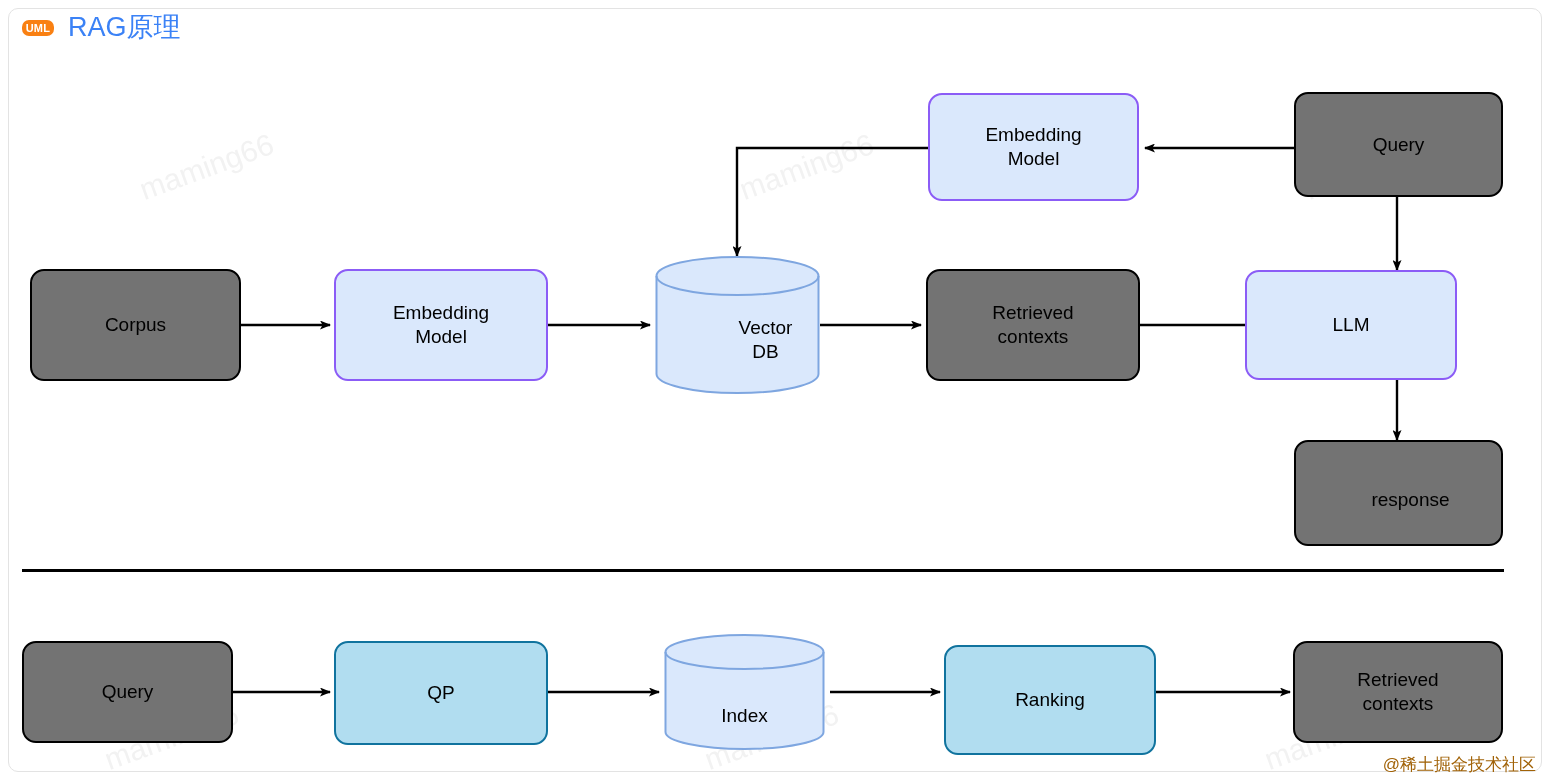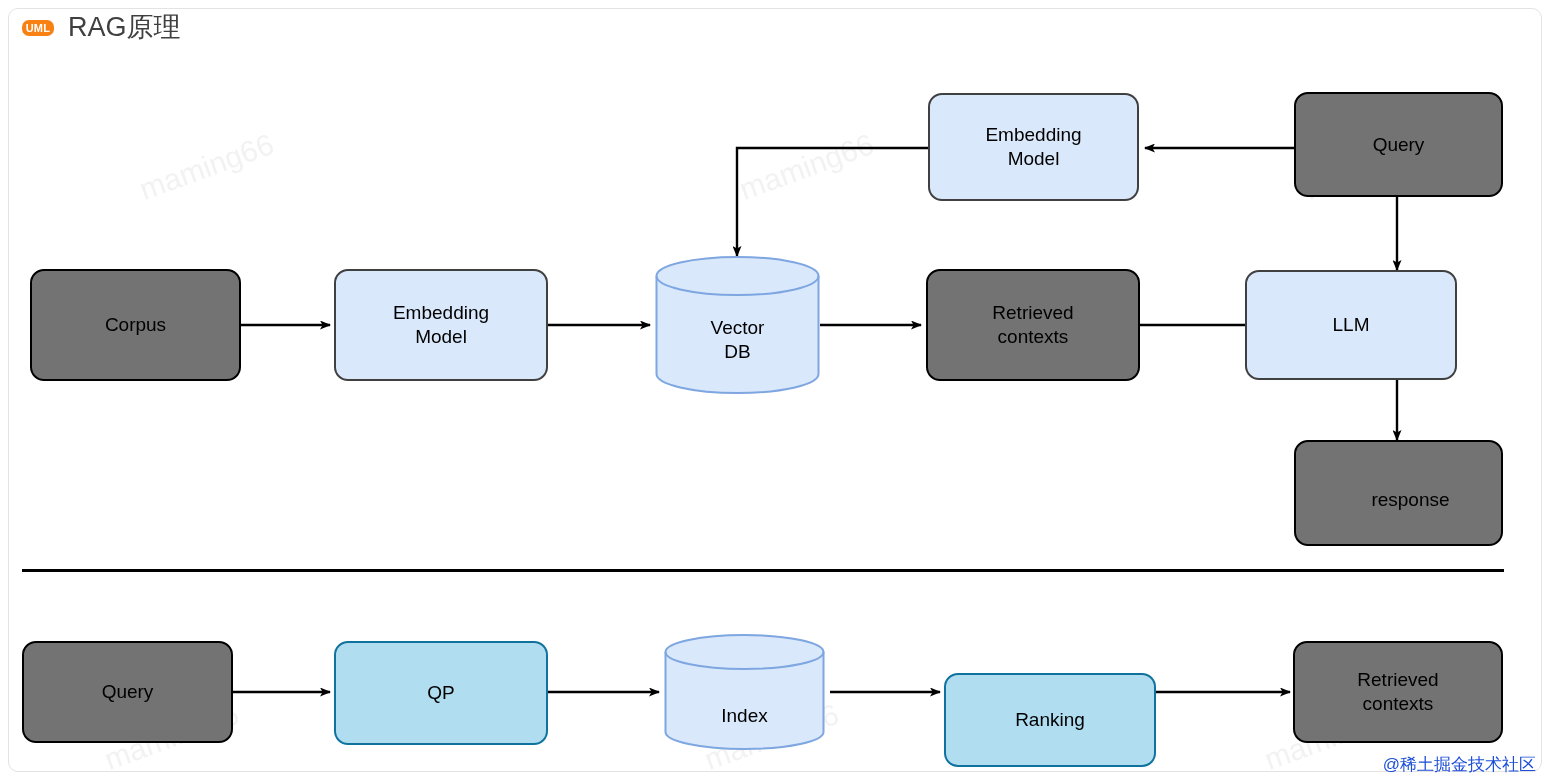--- a/index.html
+++ b/index.html
@@ -11,38 +11,38 @@
   #card{
     position:absolute;left:8px;top:8px;width:1534px;height:764px;
     box-sizing:border-box;background:#fff;border:1px solid #e3e3e3;border-radius:10px;
   }
   #header{position:absolute;left:22px;top:14px;display:flex;align-items:center;gap:14px;}
   #uml-badge{
     width:32px;height:16px;border-radius:7px;background:#f98012;
     display:flex;align-items:center;justify-content:center;
     color:#ffffff;font-size:11px;font-weight:bold;letter-spacing:.3px;
   }
-  #title{font-size:27px;color:#404040;line-height:1;}
+  #title{font-size:27px;color:#3b82f6;line-height:1;}
 
   .canvas{position:absolute;left:0;top:0;width:1552px;height:782px;}
   svg.layer{position:absolute;left:0;top:0;width:1552px;height:782px;overflow:visible;}
 
   .node{position:absolute;box-sizing:border-box;display:flex;align-items:center;justify-content:center;
         text-align:center;font-size:19px;line-height:1.25;}
   .rbox{border-radius:14px;}
   .plain{background:#737373;border:2px solid #000000;}
-  .blue{background:#dae8fc;border:2px solid #404040;}
+  .blue{background:#dae8fc;border:2px solid #8b5cf6;}
   .teal{background:#b1ddf0;border:2px solid #10739e;}
 
   .cyl{position:absolute;}
   .cyl .lbl{position:absolute;width:100%;text-align:center;font-size:19px;line-height:1.25;}
 
   .wm{position:absolute;color:#f2f2f2;font-size:30px;transform:rotate(-20deg);
       transform-origin:left top;white-space:nowrap;user-select:none;}
-  #wm-brand{position:absolute;right:16px;bottom:6px;color:#1d4ed8;font-size:17px;white-space:nowrap;}
+  #wm-brand{position:absolute;right:16px;bottom:6px;color:#a16207;font-size:17px;white-space:nowrap;}
   #divider{position:absolute;left:22px;top:569px;width:1482px;height:0;border-top:3px solid #000;}
 </style>
 </head>
 <body>
 
 <div id="card"></div>
 
 <div id="header">
   <div id="uml-badge">
     <span>UML</span>
@@ -90,21 +90,21 @@
 
   <div class="node rbox blue" style="left:334px;top:269px;width:214px;height:112px;">
     <span><span>Embedding</span><br><span>Model</span></span>
   </div>
 
   <div class="cyl" style="left:655px;top:256px;width:165px;height:138px;">
     <svg width="165" height="138">
       <path d="M1.5,20 a81,19 0 0 1 162,0 L163.5,118 a81,19 0 0 1 -162,0 Z" fill="#dae8fc" stroke="#7ea6e0" stroke-width="2"></path>
       <path d="M1.5,20 a81,19 0 0 0 162,0" fill="none" stroke="#7ea6e0" stroke-width="2"></path>
     </svg>
-    <div class="lbl" style="top:60px;">
+    <div class="lbl" style="top:60px;padding-left:28px;">
       <span>Vector</span><br>
       <span>DB</span>
     </div>
   </div>
 
   <div class="node rbox plain" style="left:926px;top:269px;width:214px;height:112px;">
     <span><span>Retrieved</span><br><span>contexts</span></span>
   </div>
 
   <div class="node rbox blue" style="left:1245px;top:270px;width:212px;height:110px;">
@@ -134,21 +134,21 @@
   <div class="cyl" style="left:664px;top:634px;width:161px;height:116px;">
     <svg width="161" height="116">
       <path d="M1.5,18 a79,17 0 0 1 158,0 L159.5,98 a79,17 0 0 1 -158,0 Z" fill="#dae8fc" stroke="#7ea6e0" stroke-width="2"></path>
       <path d="M1.5,18 a79,17 0 0 0 158,0" fill="none" stroke="#7ea6e0" stroke-width="2"></path>
     </svg>
     <div class="lbl" style="top:70px;">
       <span>Index</span>
     </div>
   </div>
 
-  <div class="node rbox teal" style="left:944px;top:673px;width:212px;height:94px;">
+  <div class="node rbox teal" style="left:944px;top:645px;width:212px;height:110px;">
     <span>Ranking</span>
   </div>
 
   <div class="node rbox plain" style="left:1293px;top:641px;width:210px;height:102px;">
     <span><span>Retrieved</span><br><span>contexts</span></span>
   </div>
 
   <div id="wm-brand">@稀土掘金技术社区</div>
 </div>
 

